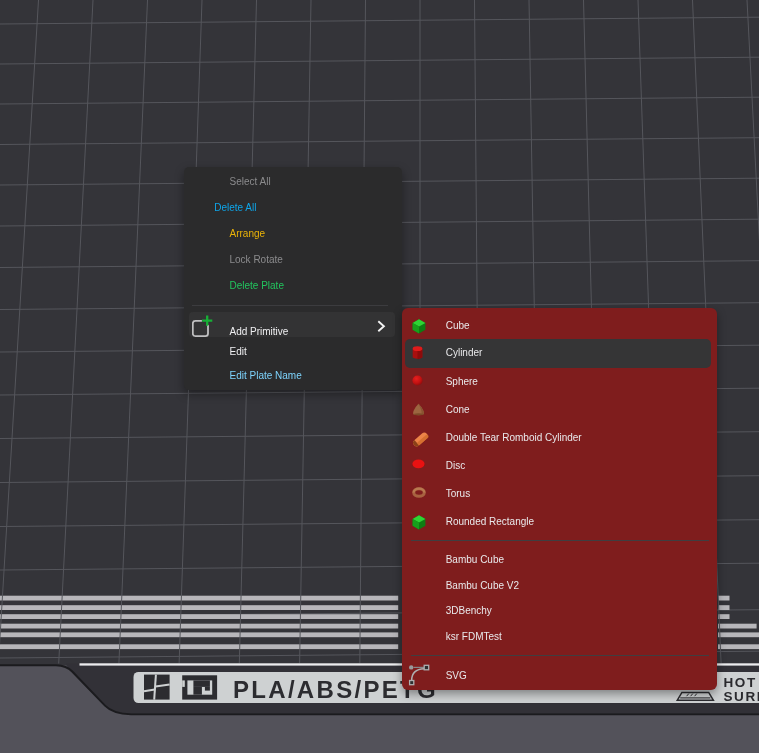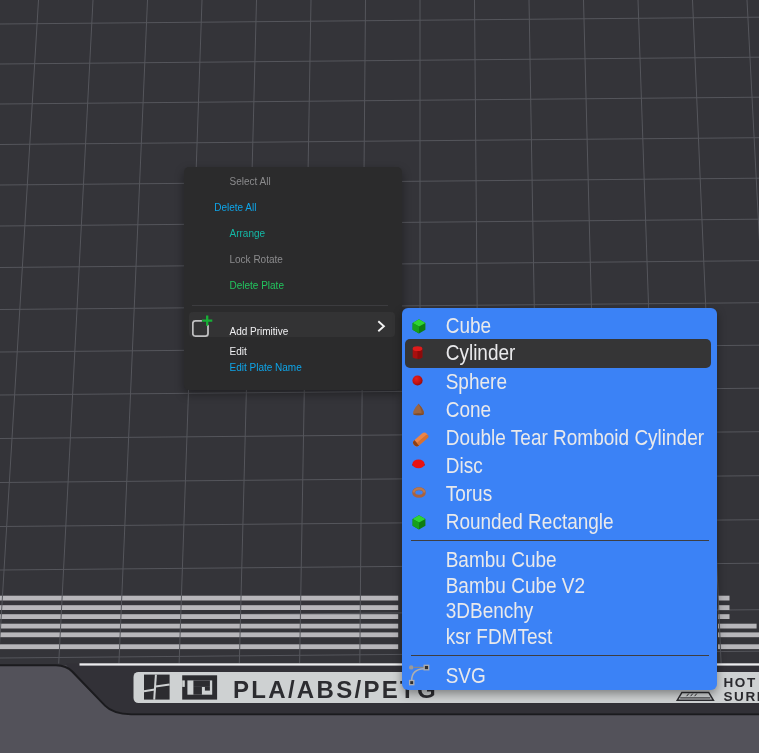--- a/index.html
+++ b/index.html
@@ -74,37 +74,37 @@
         <path d="M680.2,697.9 L710.4,697.9" stroke-width="1.1"></path>
         <path d="M686.6,696.2 L688.8,693.6 M690.6,696.2 L692.8,693.6 M694.6,696.2 L696.8,693.6" stroke-width="1"></path>
       </g>
       <text x="723.5" y="686.6" font-family="Liberation Sans, sans-serif" font-weight="bold" font-size="13.5" letter-spacing="1.6" fill="#2a2a2e">HOT</text>
       <text x="723.5" y="700.8" font-family="Liberation Sans, sans-serif" font-weight="bold" font-size="13.5" letter-spacing="1.6" fill="#2a2a2e">SURFACE</text>
     </svg>
 <div style="position:absolute;left:184.2px;top:166.5px;width:217.8px;height:223.2px;background:#2b2b2c;border-radius:5px;box-shadow:0 4px 10px rgba(0,0,0,0.38);font-family:'Liberation Sans',sans-serif;font-size:10px">
       <div style="position:absolute;left:5.2px;top:145.3px;width:205.2px;height:25px;background:#333334;border-radius:4px"></div>
       <div style="position:absolute;left:45.3px;top:2.5px;height:26px;line-height:26px;color:#8b8b8d">Select All</div>
       <div style="position:absolute;left:30px;top:28.5px;height:26px;line-height:26px;color:#0ea5e9">Delete All</div>
-      <div style="position:absolute;left:45.3px;top:54.5px;height:26px;line-height:26px;color:#14b8a6">Arrange</div>
+      <div style="position:absolute;left:45.3px;top:54.5px;height:26px;line-height:26px;color:#eab308">Arrange</div>
       <div style="position:absolute;left:45.3px;top:80.5px;height:26px;line-height:26px;color:#8b8b8d">Lock Rotate</div>
       <div style="position:absolute;left:45.3px;top:106.5px;height:26px;line-height:26px;color:#22c55e">Delete Plate</div>
       <div style="position:absolute;left:45.3px;top:152px;height:26px;line-height:26px;color:#efeff1">Add Primitive</div>
       <div style="position:absolute;left:45.3px;top:172.9px;height:26px;line-height:26px;color:#efeff1">Edit</div>
-      <div style="position:absolute;left:45.3px;top:188px;height:26px;line-height:26px;color:#0ea5e9">Edit Plate Name</div>
+      <div style="position:absolute;left:45.3px;top:196px;height:26px;line-height:26px;color:#7dd3fc">Edit Plate Name</div>
       <div style="position:absolute;left:8px;top:138px;width:196px;height:1px;background:#3c3c3f"></div>
       <svg style="position:absolute;left:8.3px;top:147px" width="24" height="24" viewBox="0 0 24 24">
         <rect x="0.8" y="6.9" width="15.2" height="15.2" rx="2.6" fill="none" stroke="#c0c0c1" stroke-width="1.8"></rect>
         <rect x="9.9" y="1.3" width="11.1" height="9.6" fill="#333334"></rect>
         <path d="M15.2,1.6 L15.2,11.8 M10.1,6.7 L20.3,6.7" stroke="#17b036" stroke-width="2.3"></path>
       </svg>
       <svg style="position:absolute;left:192px;top:151px" width="12" height="15" viewBox="0 0 12 15">
         <path d="M2.3,3.2 L7.9,8.2 L2.3,13.2" fill="none" stroke="#f2f2f2" stroke-width="1.9"></path>
       </svg>
     </div>
-<div style="position:absolute;left:401.5px;top:307.5px;width:315.3px;height:382.0px;background:#3b82f6;border-radius:6px;box-shadow:0 4px 10px rgba(0,0,0,0.38);font-family:'Liberation Sans',sans-serif;font-size:19px">
+<div style="position:absolute;left:401.5px;top:307.5px;width:315.3px;height:382.0px;background:#7f1d1d;border-radius:6px;box-shadow:0 4px 10px rgba(0,0,0,0.38);font-family:'Liberation Sans',sans-serif;font-size:10px">
       <div style="position:absolute;left:3.4px;top:31.2px;width:306.4px;height:29px;background:#353536;border-radius:5px"></div>
       <div style="position:absolute;left:44.2px;top:4.0px;height:28px;line-height:28px;color:#e9e9eb;transform:scaleY(1.16);transform-origin:50% 50%">Cube</div>
       <svg style="position:absolute;left:10.0px;top:11.0px" width="14" height="15" viewBox="0 0 14 15">
         <path d="M7,0.2 L13.4,3.9 L13.4,10.8 L7,14.5 L0.6,10.8 L0.6,3.9 Z" fill="#0e7d13"></path>
         <path d="M7,0.2 L13.4,3.9 L7,7.6 L0.6,3.9 Z" fill="#2fd434"></path>
         <path d="M0.6,3.9 L7,7.6 L7,14.5 L0.6,10.8 Z" fill="#17a01b"></path>
       </svg>
       <div style="position:absolute;left:44.2px;top:31.7px;height:28px;line-height:28px;color:#e9e9eb;transform:scaleY(1.16);transform-origin:50% 50%">Cylinder</div>
       <svg style="position:absolute;left:10.0px;top:38.7px" width="11" height="14" viewBox="0 0 11 14">
         <path d="M0.7,2.6 L10.3,2.6 L10.3,11.4 Q5.5,14.2 0.7,11.4 Z" fill="#a80f0f"></path>

